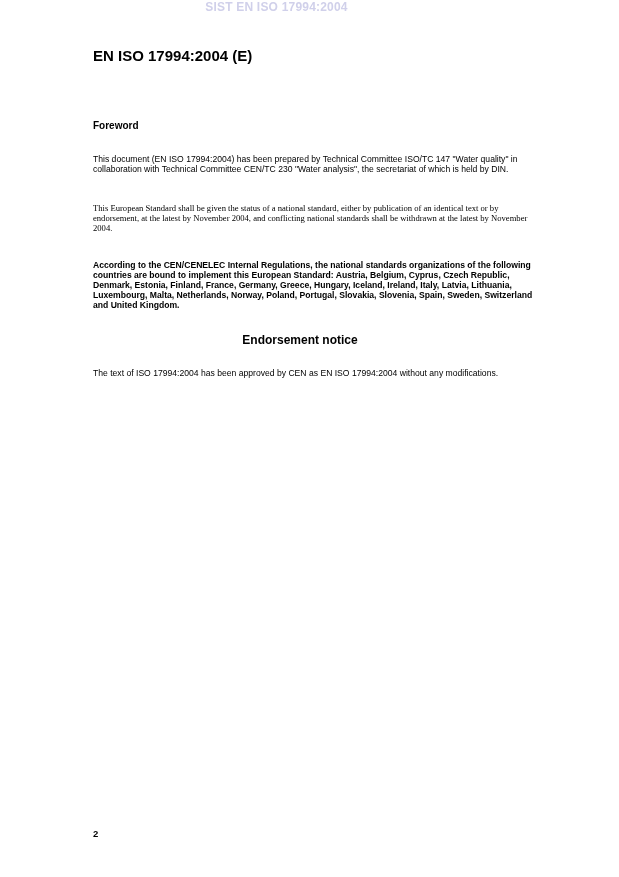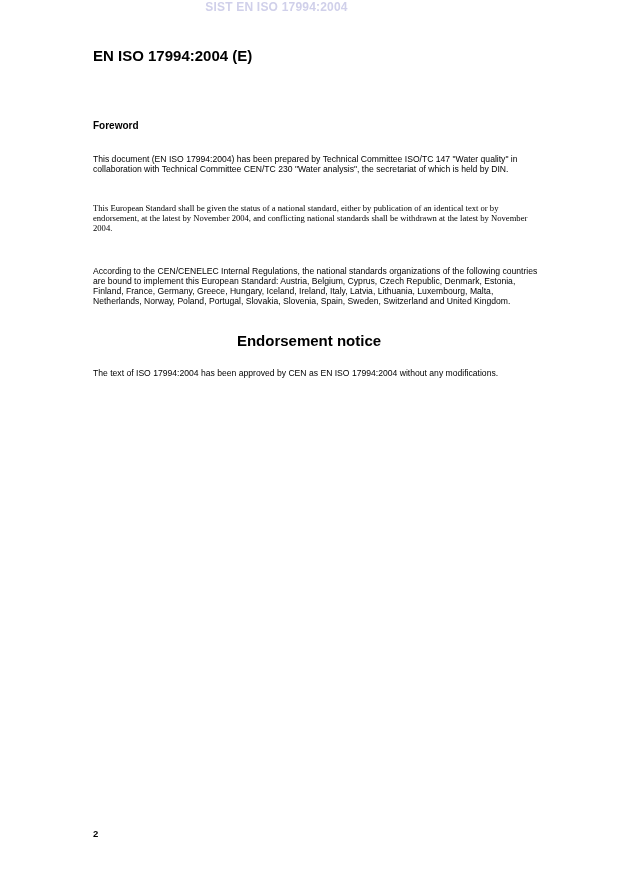--- a/index.html
+++ b/index.html
@@ -46,28 +46,28 @@
     .para {
       position: absolute;
       left: 93px;
       width: 450px;
       font-size: 8.6px;
       line-height: 10px;
       margin: 0;
     }
     .p1 { top: 154px; }
     .p2 { top: 203px; font-family: Liberation Serif, serif; }
-    .p3 { top: 266px; }
+    .p3 { top: 260px; font-weight: bold; }
     .subsection-title {
       position: absolute;
       top: 334px;
-      left: 93px;
+      left: 84px;
       width: 432px;
       text-align: center;
-      font-size: 15px;
+      font-size: 12px;
       font-weight: bold;
       line-height: 13px;
     }
     .p4 { top: 368px; }
     .page-number {
       position: absolute;
       top: 828px;
       left: 93px;
       font-size: 9.5px;
       font-weight: bold;

